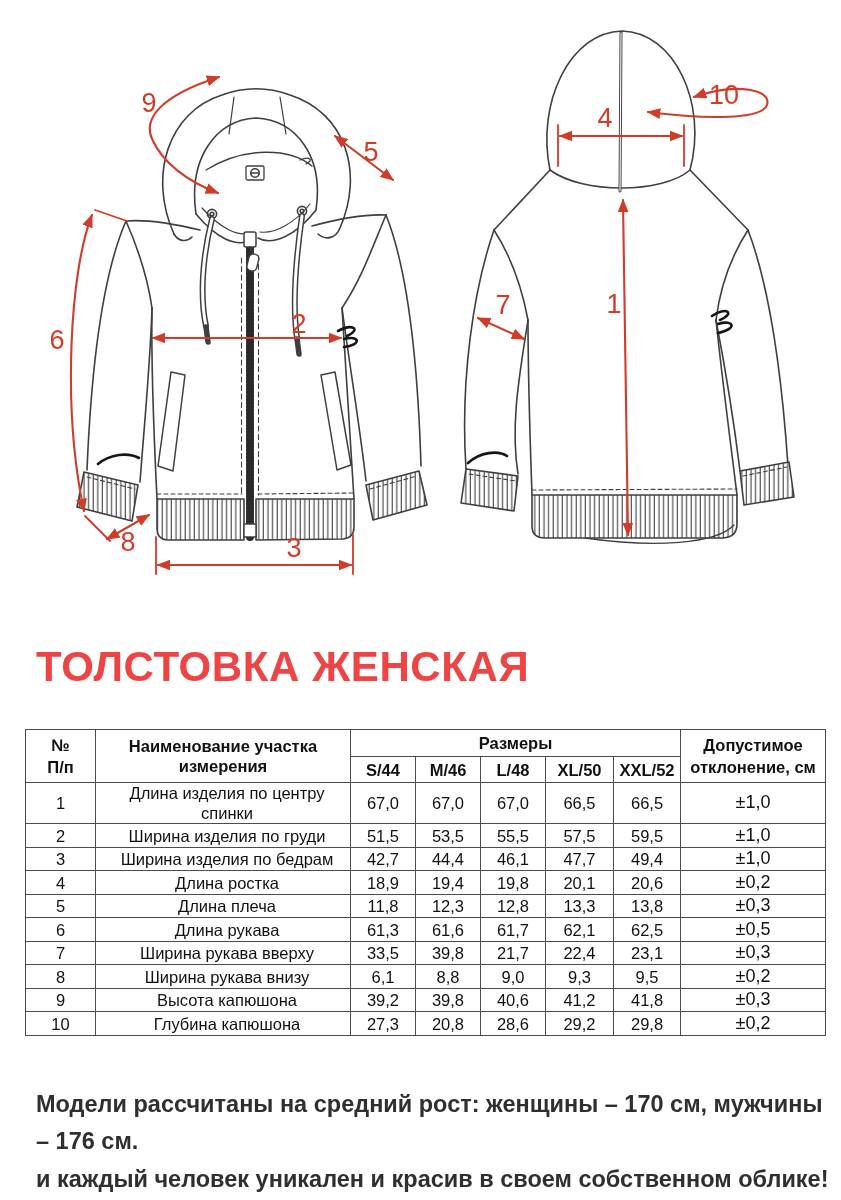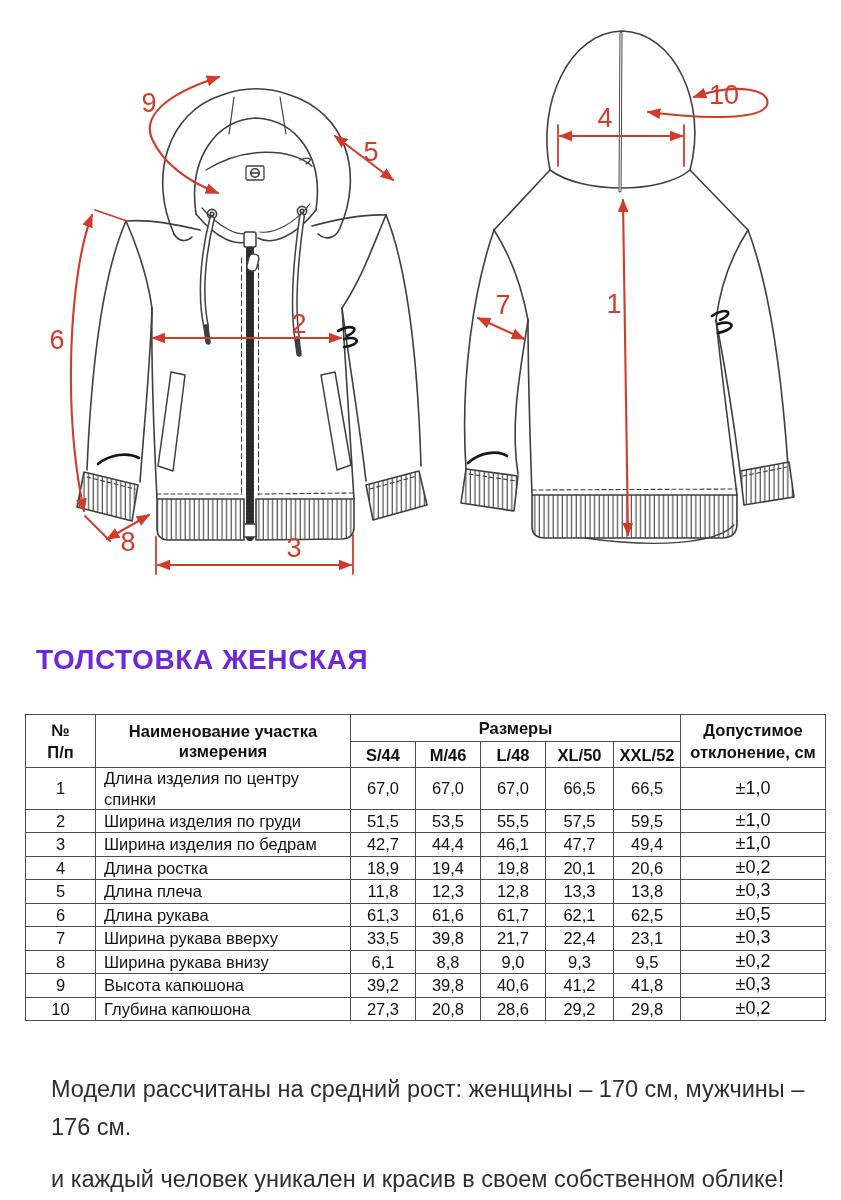--- a/index.html
+++ b/index.html
@@ -1,30 +1,30 @@
 <!DOCTYPE html>
 <html><head>
 <meta charset="utf-8">
 <style>
   html,body{margin:0;padding:0;background:#ffffff;}
   body{width:841px;height:1200px;font-family:"Liberation Sans",sans-serif;color:#1c1c1c;overflow:hidden;}
   .page{position:relative;width:841px;height:1200px;background:#fff;}
   .diagram{display:block;width:841px;height:585px;margin:8px 0 0 0;}
-  .title{margin:52px 0 0 36px;font-size:28px;font-weight:800;letter-spacing:.6px;color:#6d28d9;line-height:1.05;}
+  .title{margin:52px 0 0 36px;font-size:42px;font-weight:800;letter-spacing:.6px;color:#ef4444;line-height:1.05;}
   table.size-table{margin:40px 0 0 25px;width:801px;border-collapse:collapse;table-layout:fixed;}
   .size-table th,.size-table td{border:1.4px solid #4c4c4c;text-align:center;vertical-align:middle;padding:0;font-size:16.5px;line-height:1.22;color:#111;}
   .size-table thead th{font-weight:bold;}
   .size-table .h-two{line-height:1.35;}
   .size-table tbody td{height:22.5px;}
-  .size-table td.c-name{text-align:left;padding-left:8px;}
+  .size-table td.c-name{text-align:center;padding-left:8px;}
   .size-table td.c-tol{font-weight:normal;font-size:18px;}
   .size-table tr.h-sizes th{height:25px;}
   .size-table tr.h-top th{height:26px;}
   .footer{margin:50px 0 0 36px;font-size:23.5px;line-height:37.5px;color:#2f2f2f;}
-  .footer p{margin:15px;}
+  .footer p{margin:0;font-weight:bold;}
 </style>
 </head>
 <body>
 
 <div class="page">
 
   <svg class="diagram" viewBox="0 0 841 585" xmlns="http://www.w3.org/2000/svg">
     <defs>
       <marker id="ah" viewBox="0 0 10 8" refX="9" refY="4" markerWidth="6.5" markerHeight="5.5" orient="auto-start-reverse">
         <path d="M0,0 L10,4 L0,8 Z" fill="#d13b2a"></path>

